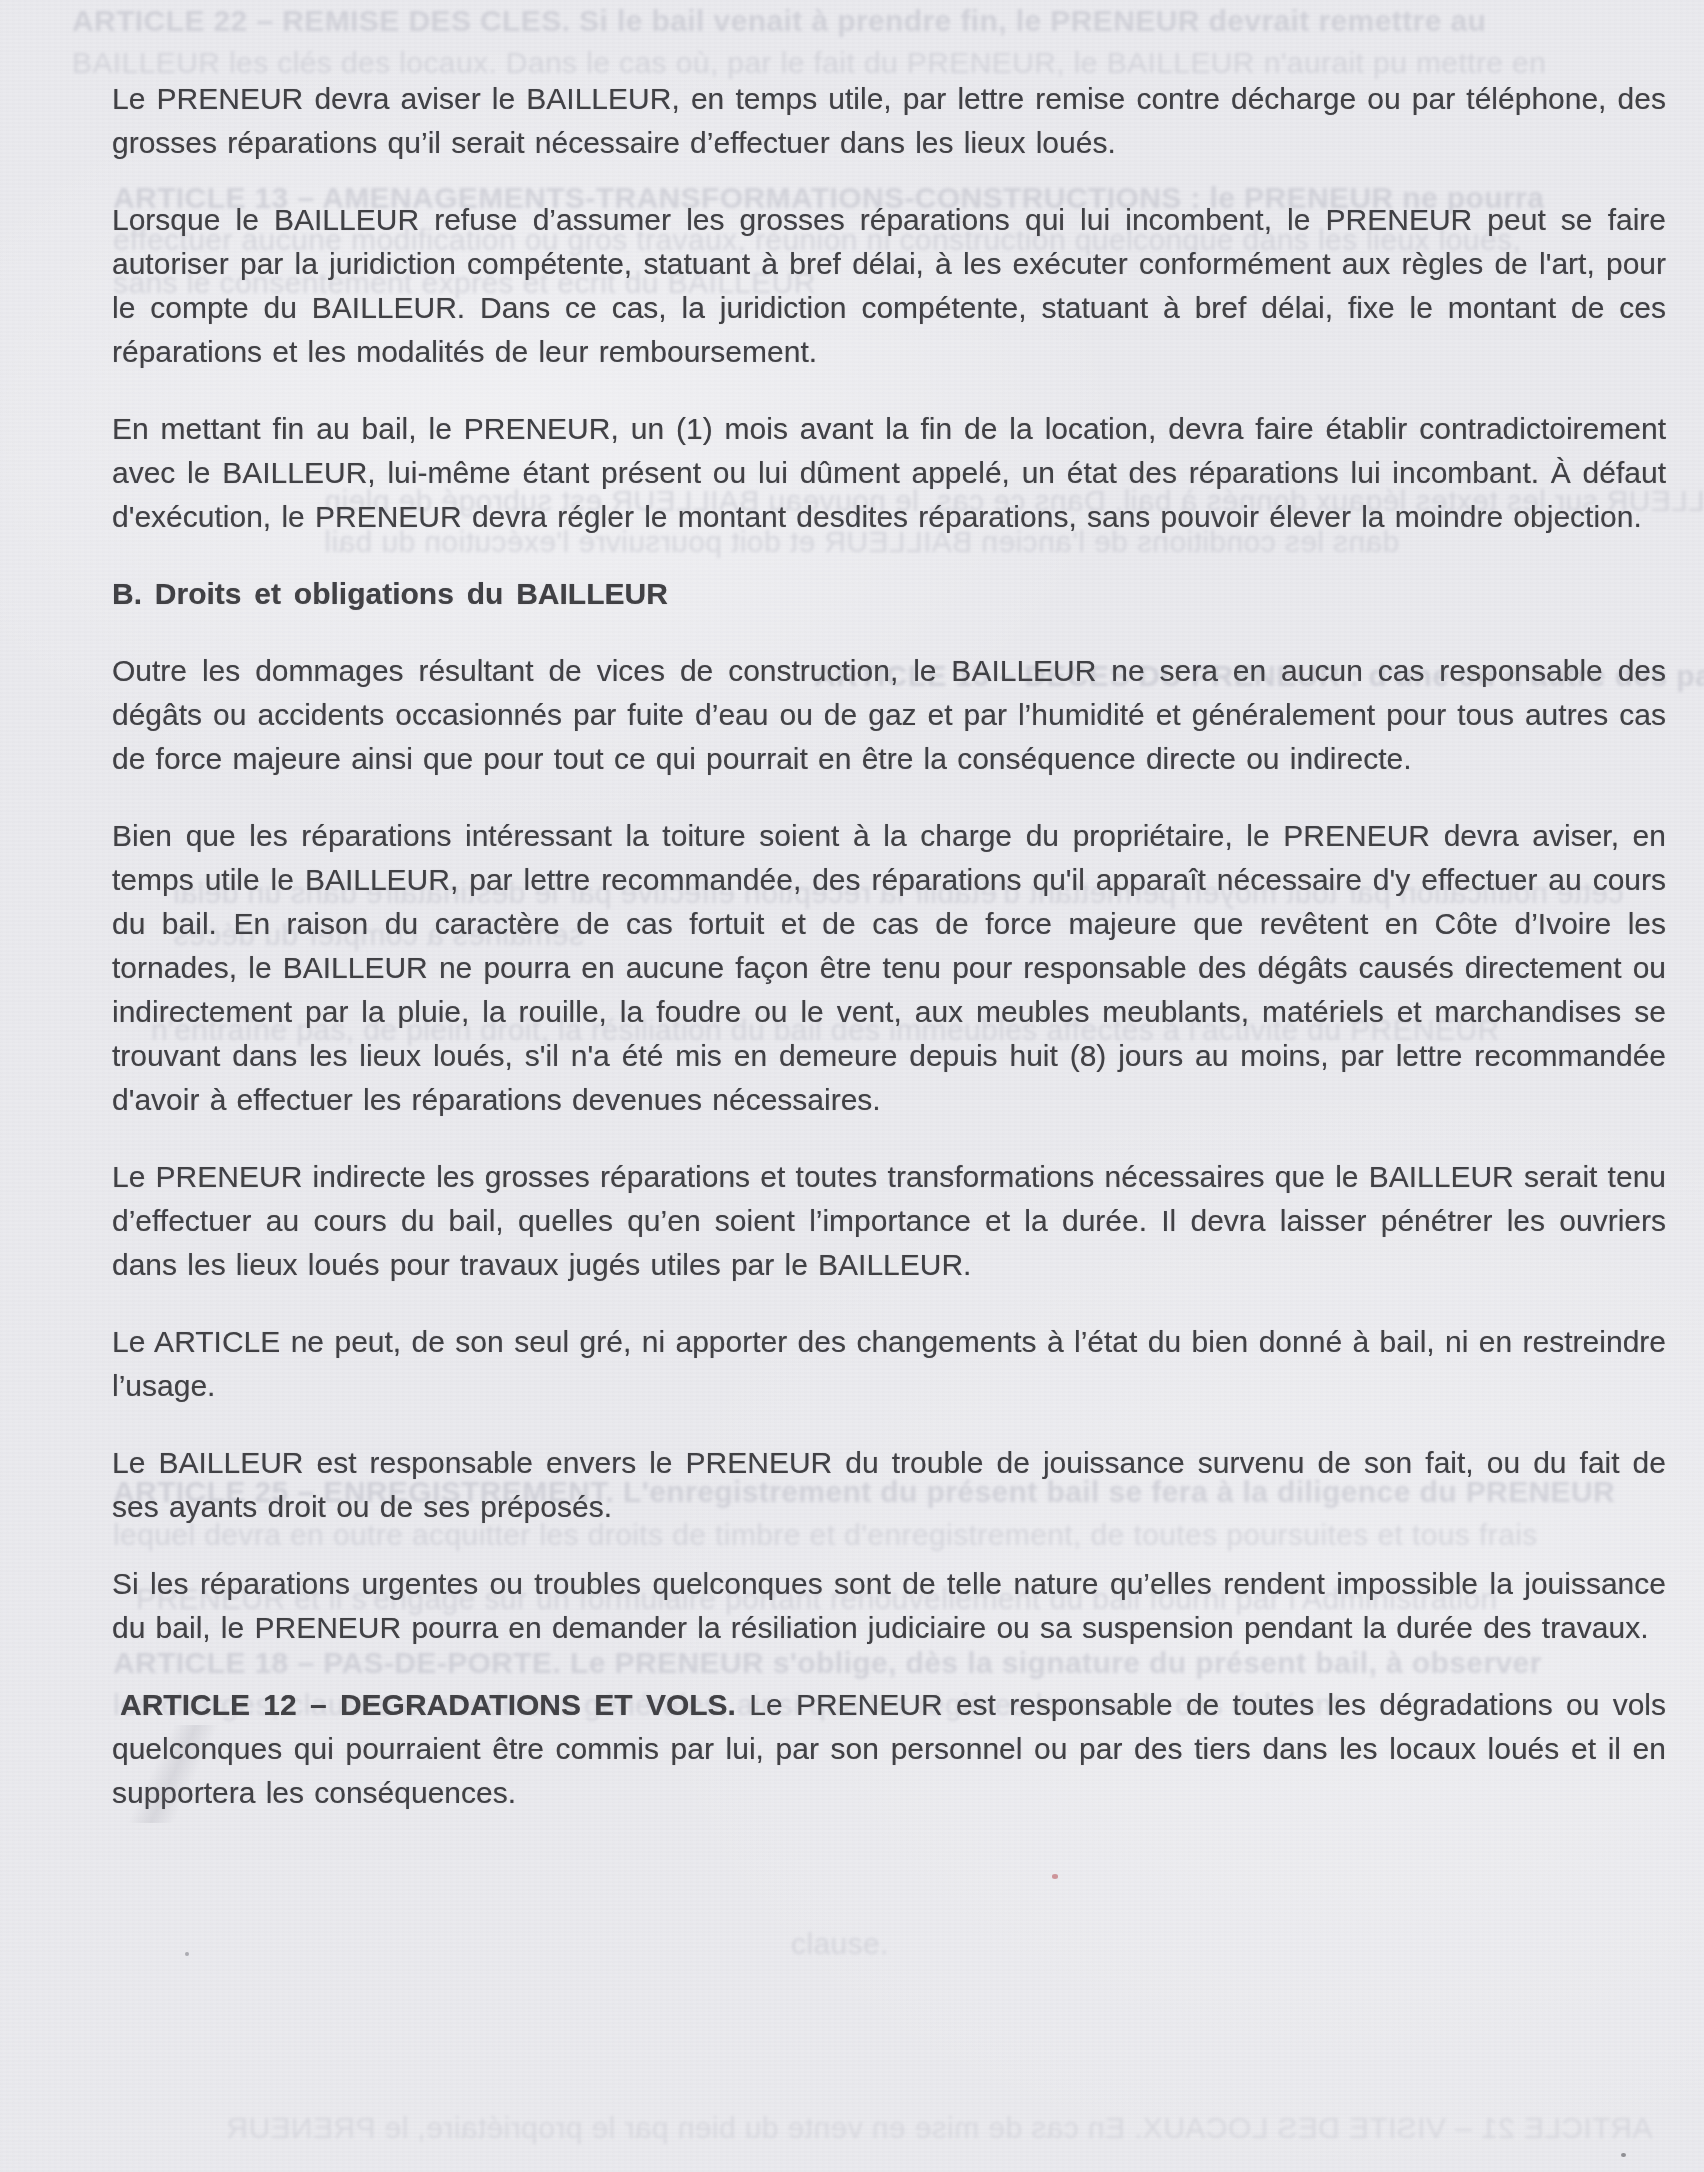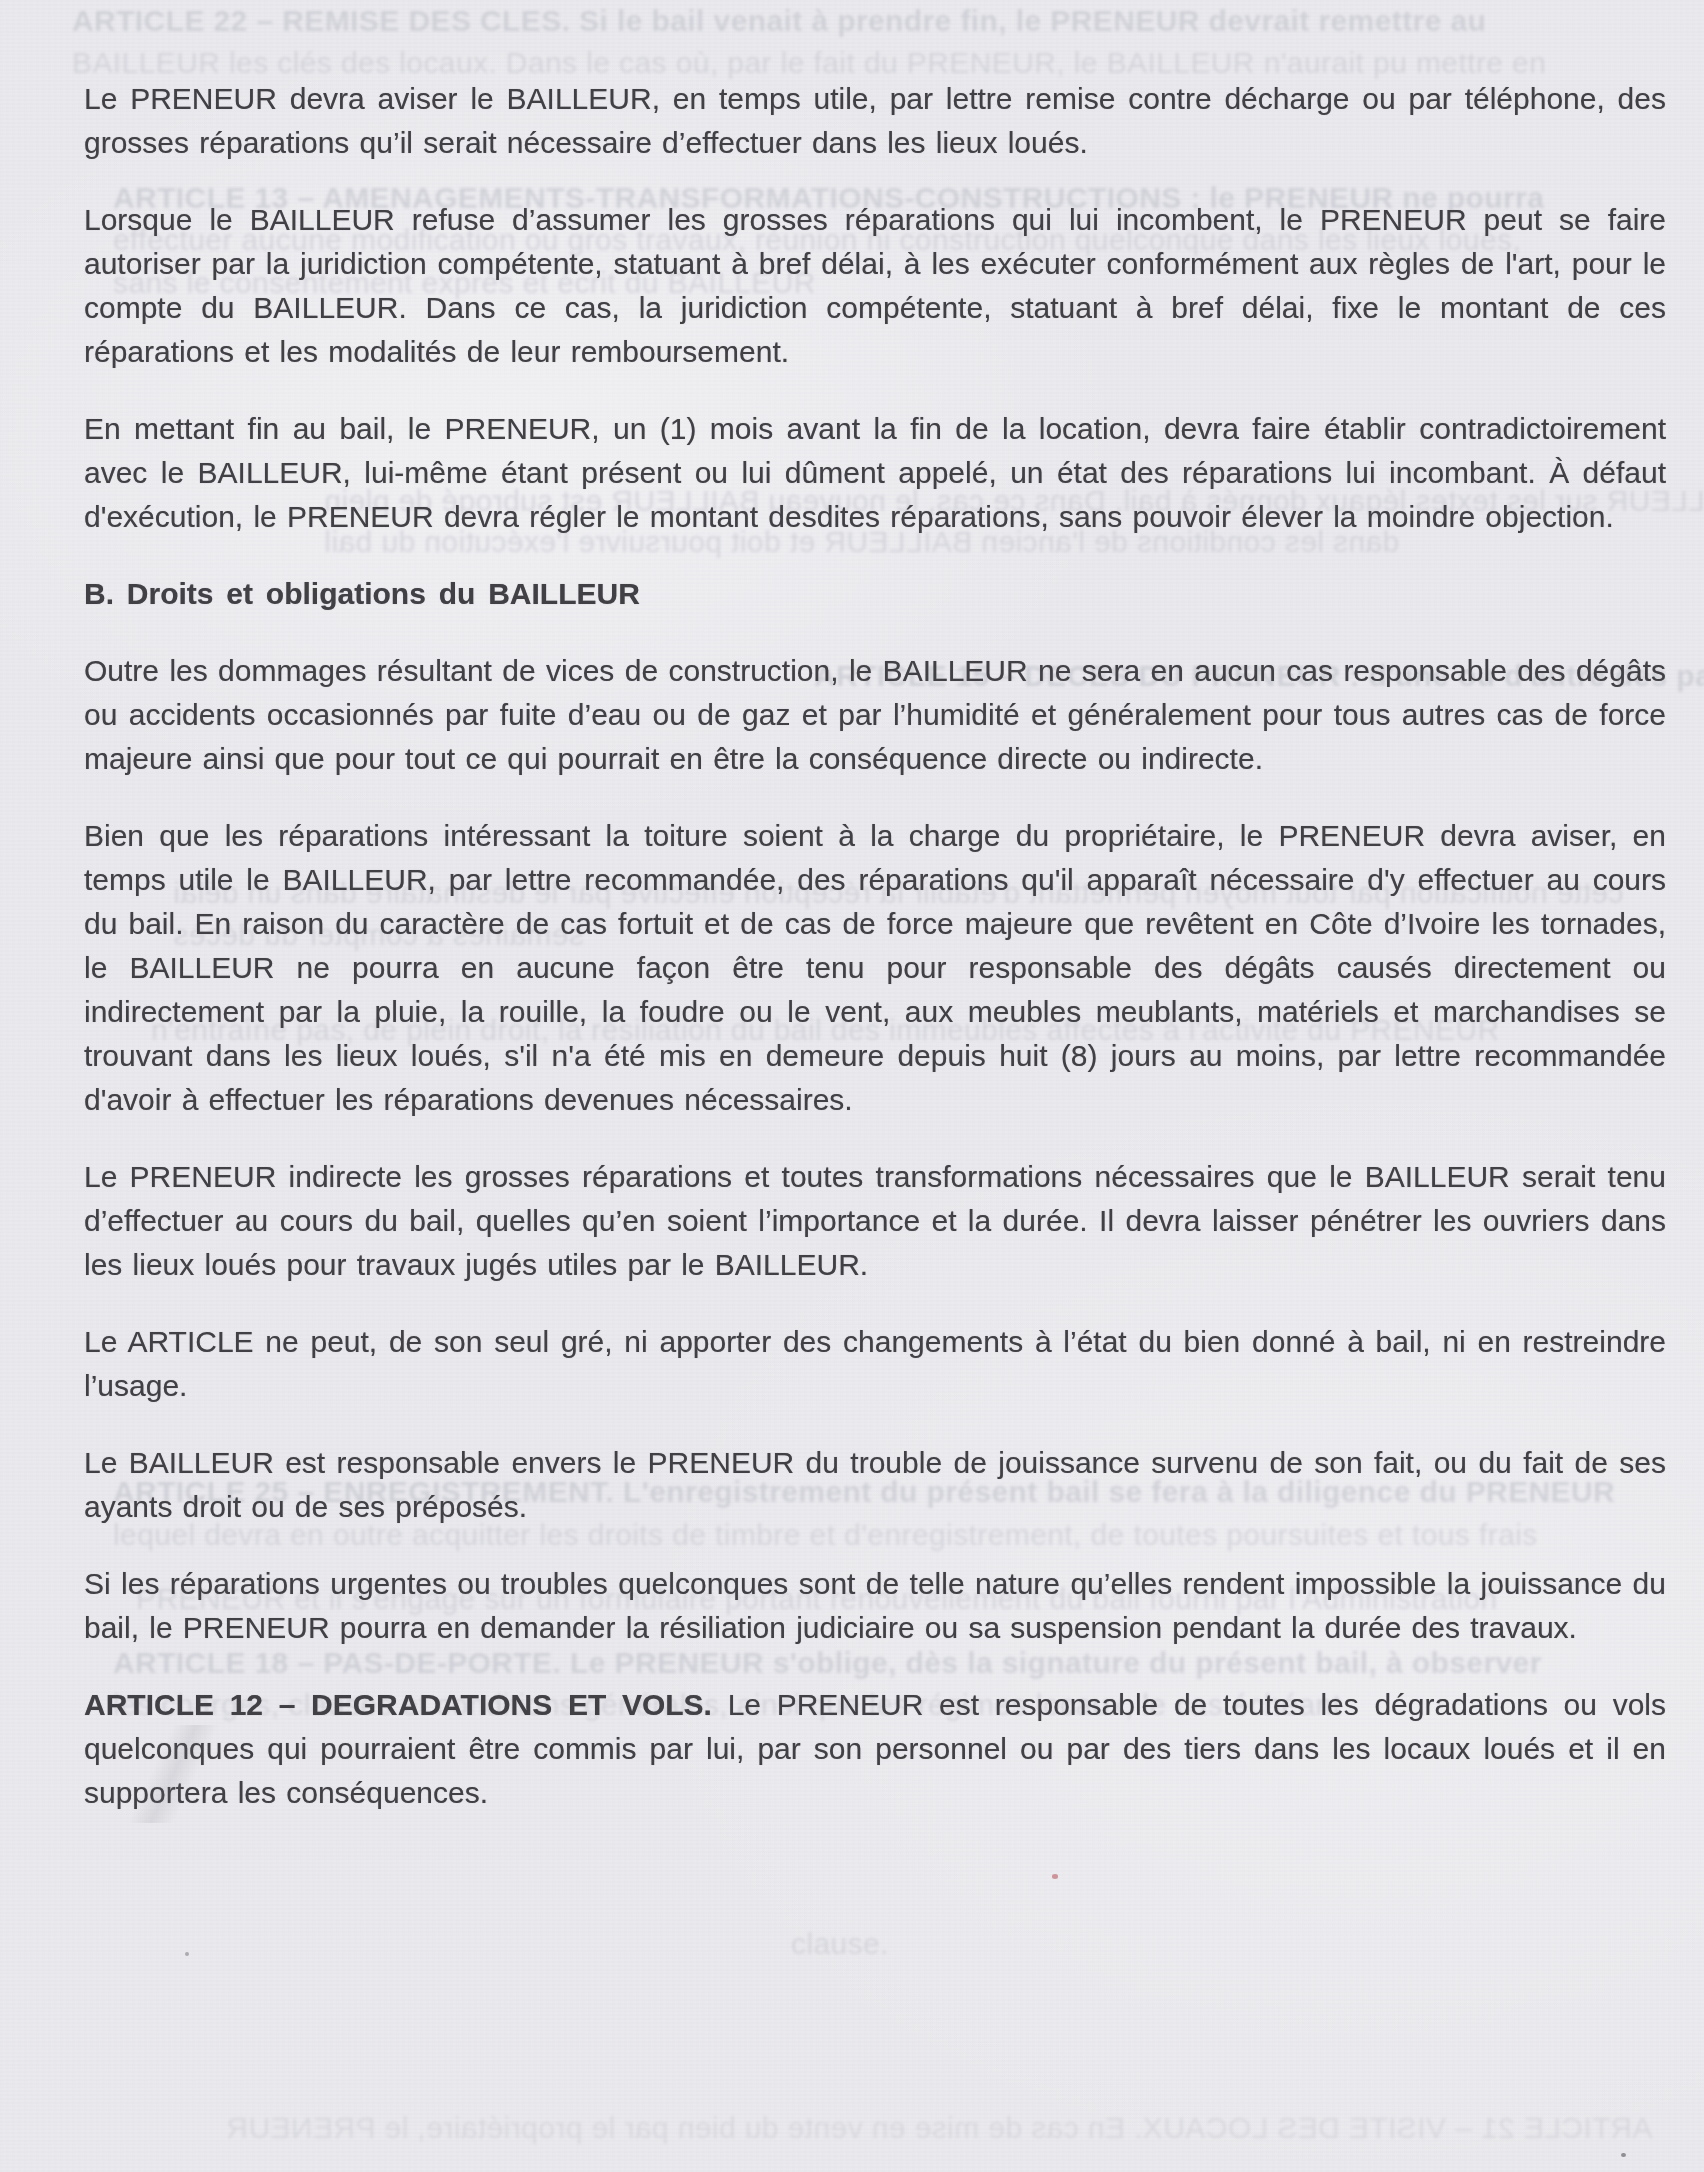--- a/index.html
+++ b/index.html
@@ -51,39 +51,39 @@
   .g13 { left: 136px;  top: 1580px; }
   .g14 { left: 113px;  top: 1644px; }
   .g15 { left: 113px;  top: 1686px; }
   .g16 { left: 791px; top: 1925px; }
   .g17 { left: 226px;  top: 2109px; opacity: 0.45; }
 
   
   .text-layer {
     position: absolute;
     inset: 0;
-    padding: 77px 39px 0 84px;
+    padding: 77px 39px 0 112px;
     box-sizing: border-box;
     border-radius: 29px;
   }
   .para, .heading {
     font-size: 30px;
     line-height: 44px;
     color: #414145;
     text-align: justify;
     margin: 0 0 33px 0;
     word-spacing: 1.9px;
     text-shadow: 0 0 0.8px rgba(65,65,70,0.45);
   }
   .heading {
     font-weight: bold;
     text-align: left;
     word-spacing: 4.5px;
   }
-  .para strong { font-weight: bold; }
+  .para strong { font-weight: bold; margin-left: 8px; }
 
   
   .crease {
     position: absolute;
     left: 53px; top: 1725px;
     width: 241px; height: 98px;
     background: linear-gradient(115deg, rgba(255,255,255,0) 42%, rgba(110,110,125,0.14) 50%, rgba(255,255,255,0) 58%);
     pointer-events: none;
   }
   .speck { position: absolute; border-radius: 50%; pointer-events: none; }

